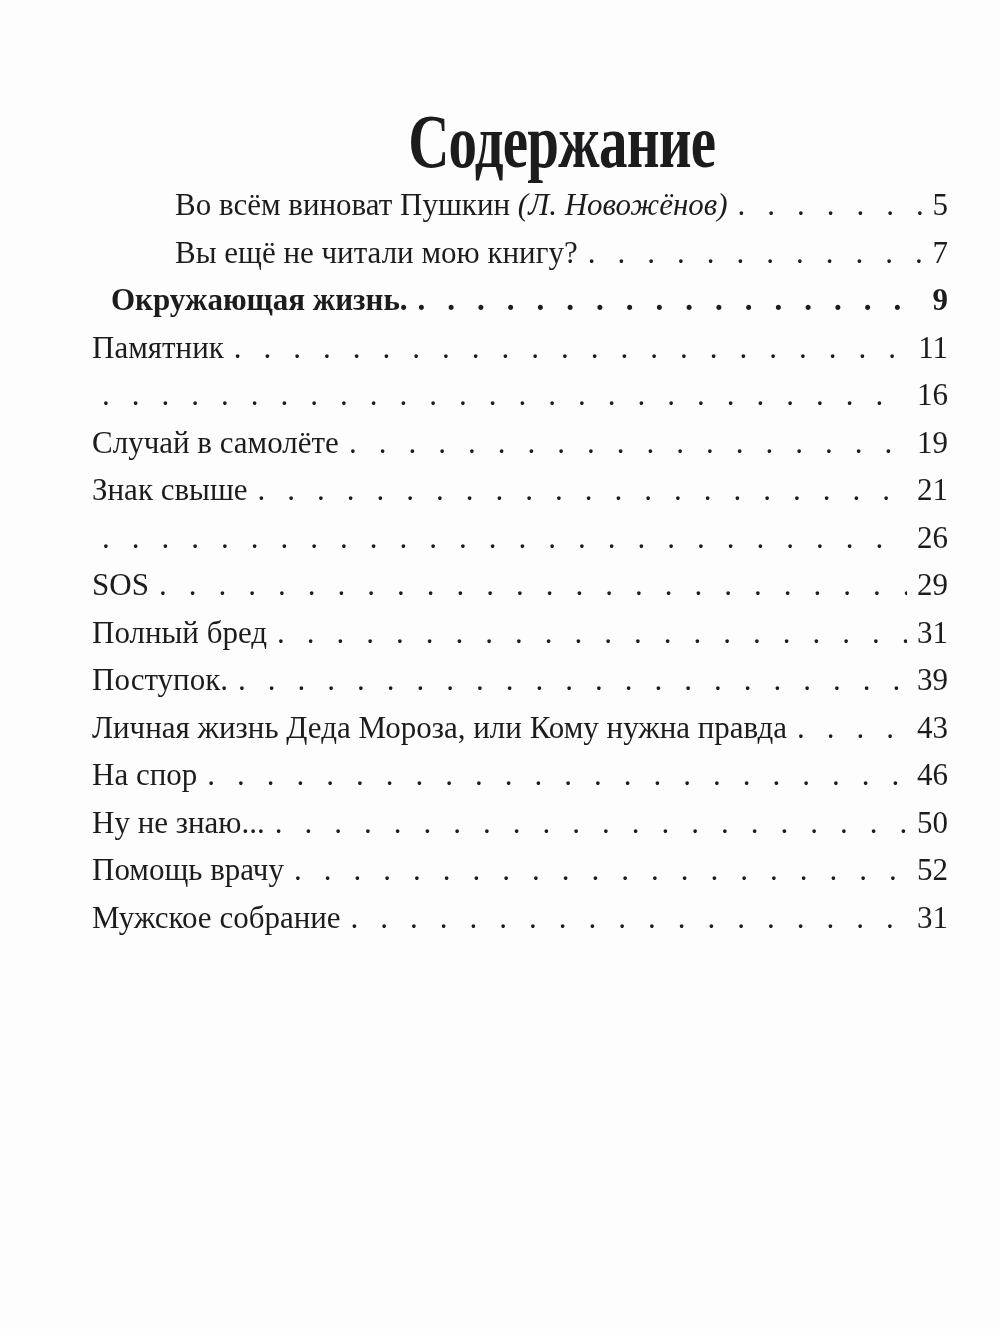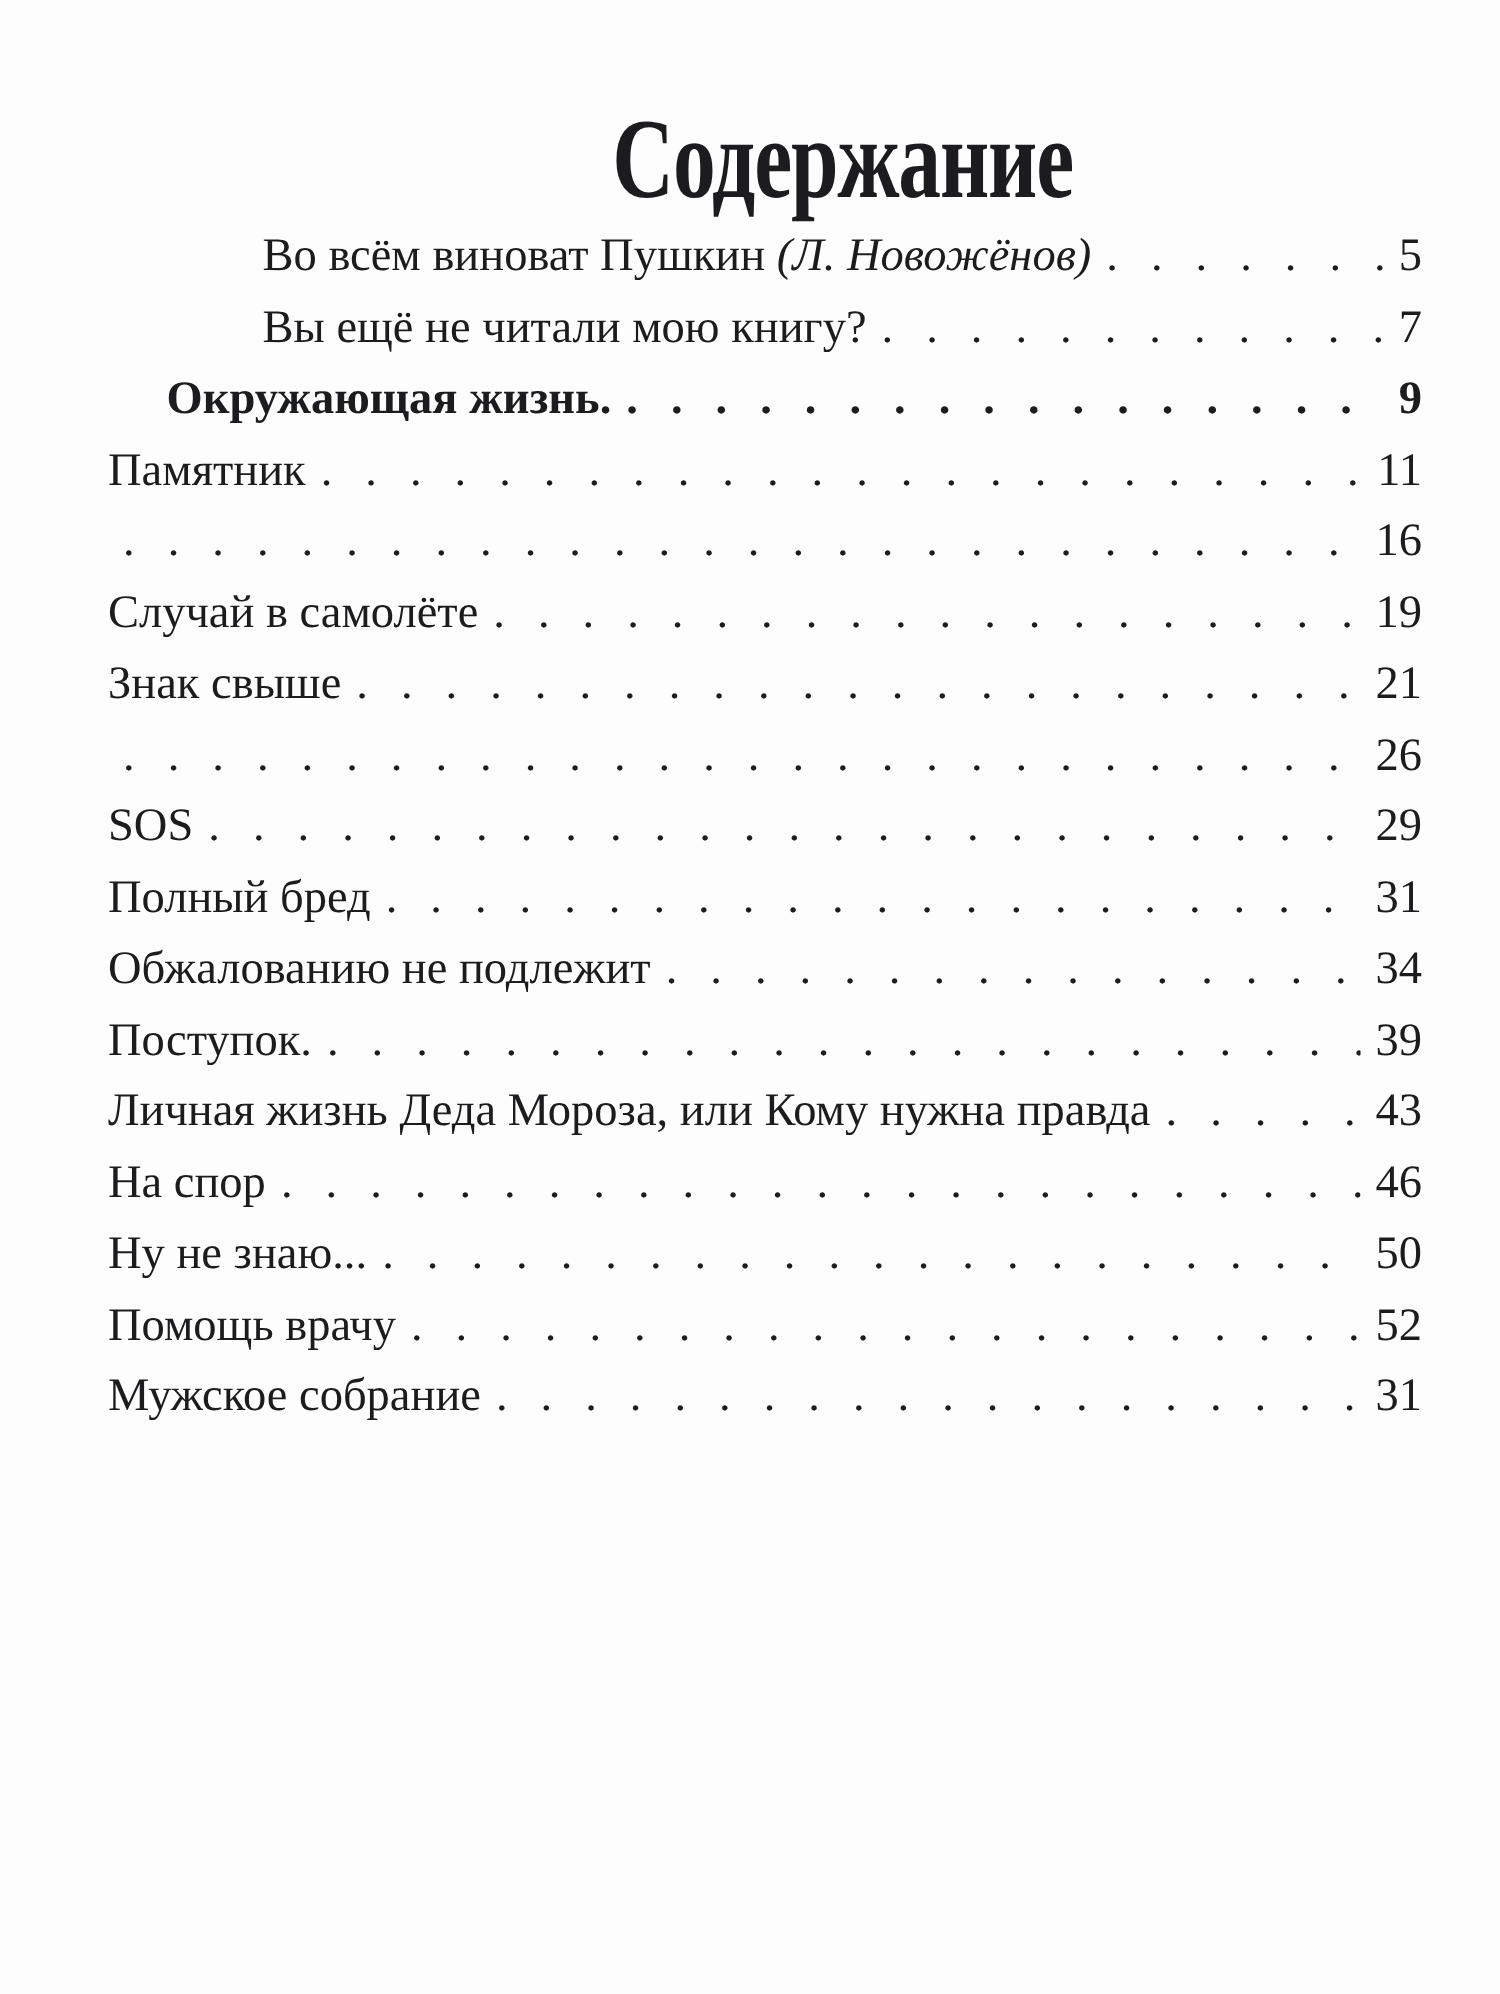--- a/index.html
+++ b/index.html
@@ -10,21 +10,21 @@
   body{
     width:1000px;height:1329px;
     background:var(--paper);
     color:var(--ink);
     font-family:"Liberation Serif","DejaVu Serif",serif;
     overflow:hidden;
   }
   .page{
     position:relative;
     width:1000px;height:1130px;
-    padding-top:68px;
+    padding-top:103px;
     box-sizing:border-box;
     background:var(--paper);
   }
   
   .title{
     margin:0;
     padding-left:175px;
     padding-right:52px;
     text-align:center;
     font-size:76px;
@@ -42,21 +42,21 @@
   .toc{margin-top:2px;}
   .row{
     display:flex;
     align-items:baseline;
     height:47.5px;
     line-height:47.5px;
     font-size:31px;
     margin-right:52px;
   }
   .level-preface{margin-left:175px;}
-  .level-entry{margin-left:72px;}
+  .level-entry{margin-left:92px;}
   .level-section{margin-left:111px;font-weight:bold;}
   .level-subsection{margin-left:145px;font-style:italic;margin-top:20px;}
   .label{white-space:nowrap;flex:0 0 auto;}
   .annotation{font-style:italic;}
   .dots{
     flex:1 1 auto;
     min-width:0;
     overflow:hidden;
     text-align:right;
     white-space:nowrap;
@@ -118,25 +118,20 @@
     <span class="label"><span class="label-text">SOS</span></span>
     <span class="dots"></span>
     <span class="pagenum">29</span>
   </div>
       <div class="row level-entry">
     <span class="label"><span class="label-text">Полный бред</span></span>
     <span class="dots"></span>
     <span class="pagenum">31</span>
   </div>
       <div class="row level-entry">
-    <span class="label"><span class="label-text">Обжалованию не подлежит</span></span>
-    <span class="dots"></span>
-    <span class="pagenum">34</span>
-  </div>
-      <div class="row level-entry">
     <span class="label"><span class="label-text">Поступок.</span></span>
     <span class="dots"></span>
     <span class="pagenum">39</span>
   </div>
       <div class="row level-entry">
     <span class="label"><span class="label-text">Личная жизнь Деда Мороза, или Кому нужна правда</span></span>
     <span class="dots"></span>
     <span class="pagenum">43</span>
   </div>
       <div class="row level-entry">

